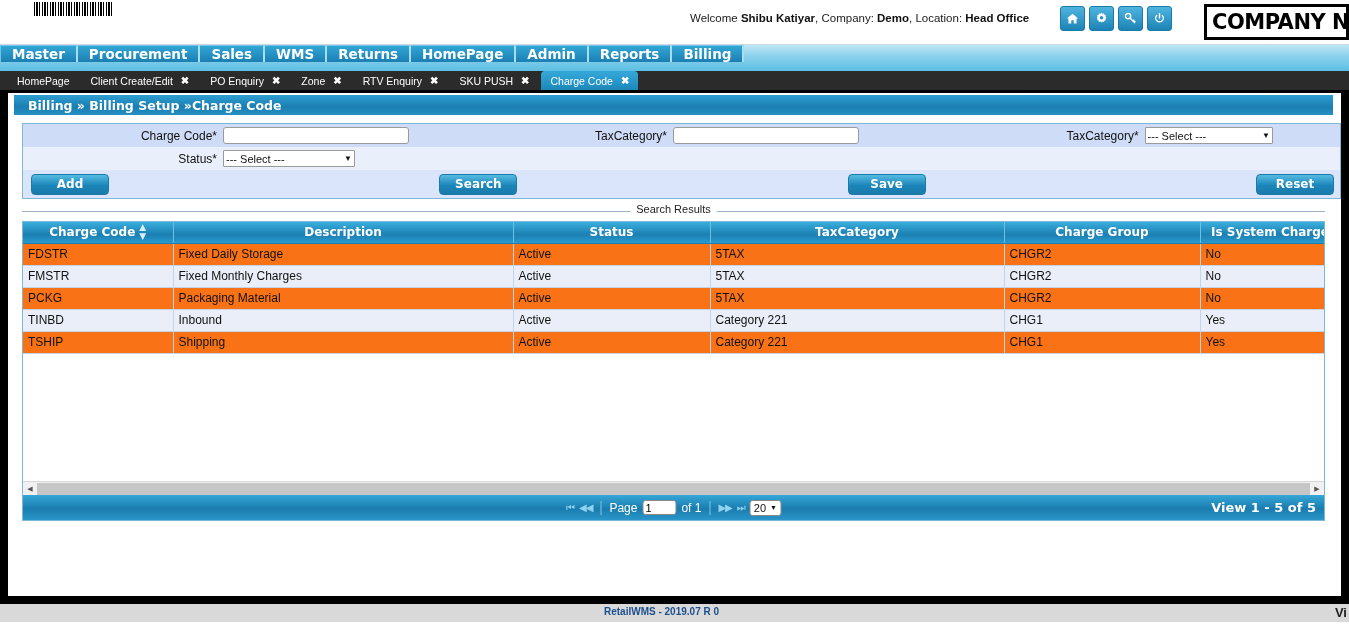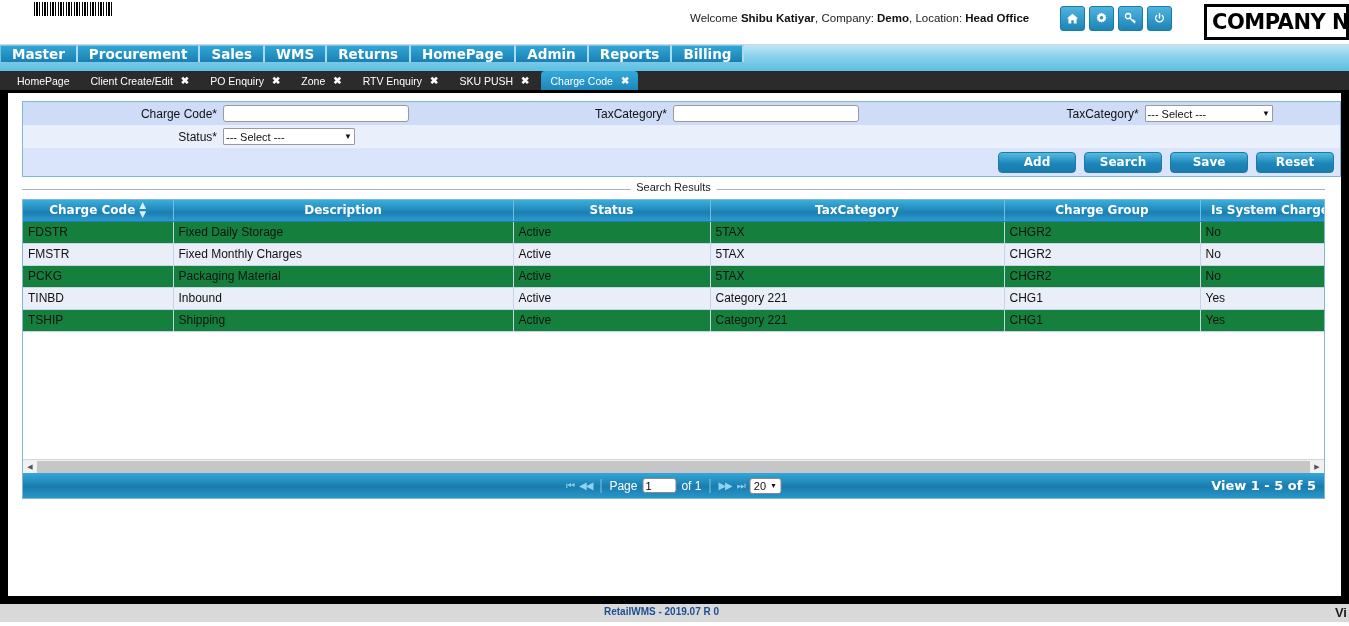--- a/index.html
+++ b/index.html
@@ -199,21 +199,21 @@
     width: 1319px;
   }
   .form-row {
     display: flex;
     align-items: center;
     height: 23px;
     padding-left: 0px;
   }
   .form-row.r1 { background: #cfdcf7; }
   .form-row.r2 { background: #eaf0fb; }
-  .form-row.r3 { background: #dae4fa; height: 28px; justify-content: flex-end; padding-right: 6px; }
+  .form-row.r3 { background: #dae4fa; height: 28px; justify-content: space-between; padding-right: 6px; }
 
   .fld { display: flex; align-items: center; }
   .fld-label {
     font-size: 12px;
     color: #111;
     text-align: right;
     padding-right: 6px;
     white-space: nowrap;
   }
   .txtbox {
@@ -308,21 +308,21 @@
     font-size: 12px;
     color: #111;
     height: 22px;
     padding-left: 5px;
     border-right: 1px solid #c6d4e8;
     border-bottom: 1px solid #c6d4e8;
     white-space: nowrap;
     overflow: hidden;
     text-overflow: ellipsis;
   }
-  table.grid tr.odd td { background: #15803d; }
+  table.grid tr.odd td { background: #f97316; }
   table.grid tr.even td { background: #eaeef9; }
   .sort-ind {
     display: inline-block;
     margin-left: 4px;
     font-size: 9px;
     line-height: 9px;
     vertical-align: middle;
     color: #d8eefa;
   }
 
@@ -512,20 +512,21 @@
   </div>
   <div class="tab active">
     <span>Charge Code</span>
     <span class="tabx">✖</span>
   </div>
 </div>
 
 <div class="page-area">
   <div class="page-inner">
 
+    <div class="breadcrumb">Billing » Billing Setup »Charge Code</div>
 
     <div class="form-panel">
 
       <div class="form-row r1">
         <div class="fld" style="width:405px;">
           <div class="fld-label" style="width:200px;">Charge Code*</div>
           <input class="txtbox" style="width: 186px;" value="">
         </div>
         <div class="fld" style="width:445px;">
           <div class="fld-label" style="width:245px;">TaxCategory*</div>

